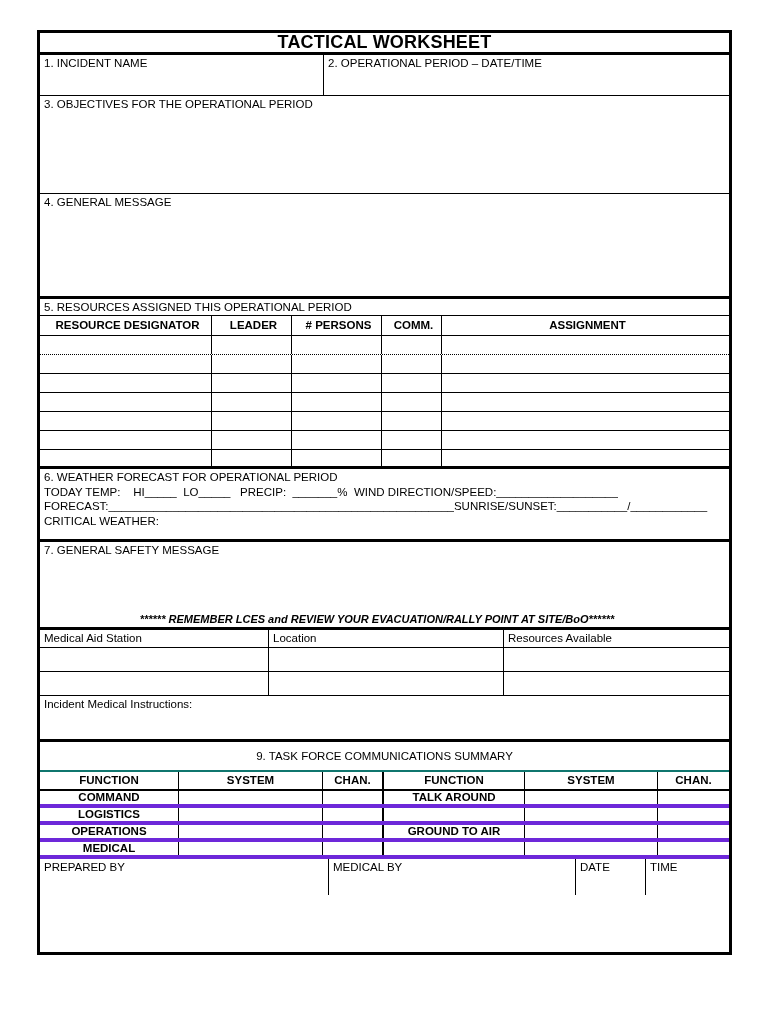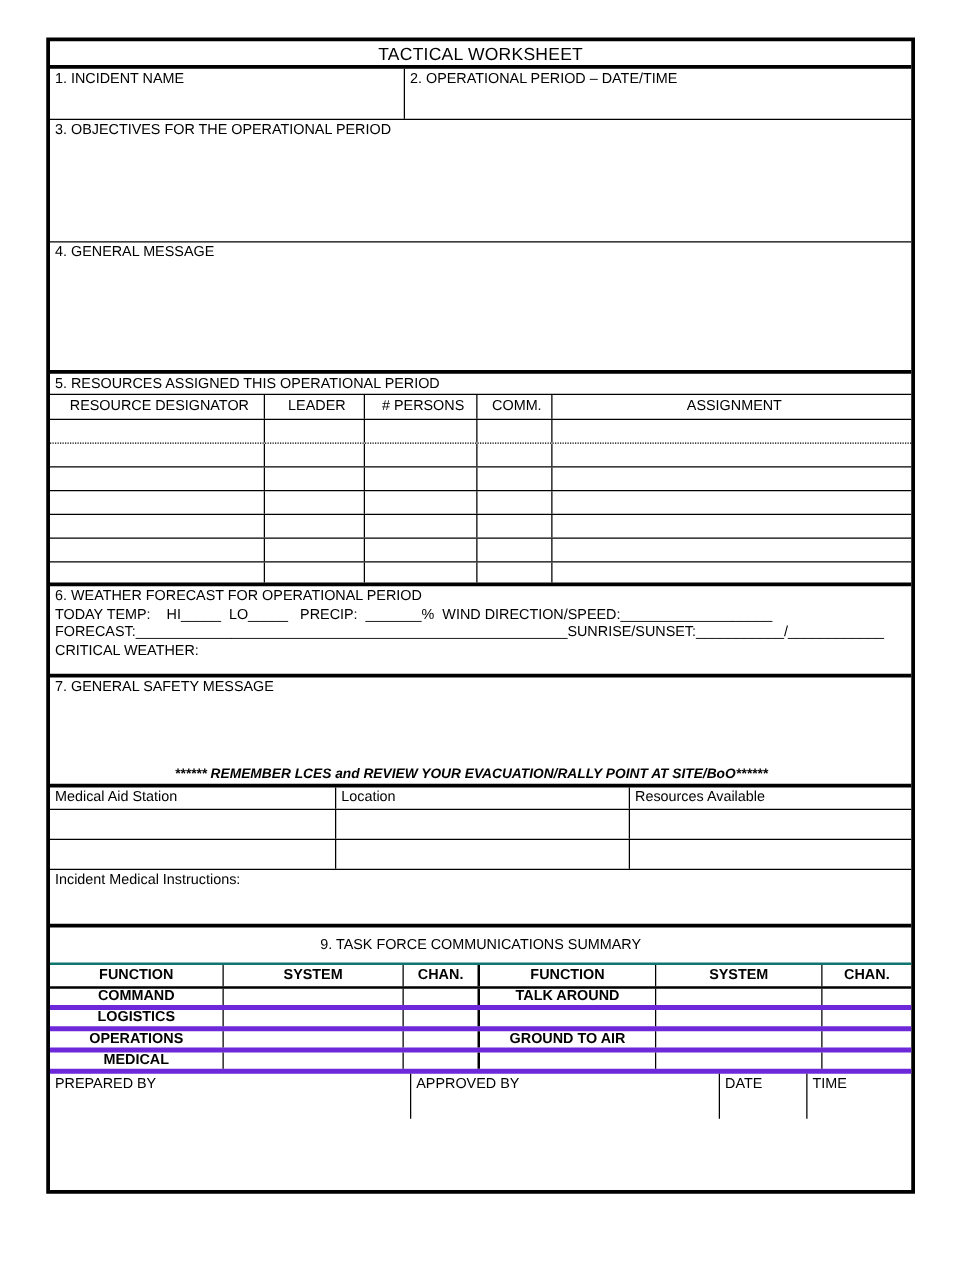--- a/index.html
+++ b/index.html
@@ -41,22 +41,22 @@
   
   #title-bar {
     height: 22px;
     box-sizing: border-box;
     border-bottom: 3px solid #000;
     display: flex;
     align-items: center;
     justify-content: center;
   }
   #title-bar .t {
-    font-size: 14px;
-    font-weight: normal;
+    font-size: 18px;
+    font-weight: bold;
     letter-spacing: 0.2px;
   }
 
   
   #sec12 { height: 41px; box-sizing: border-box; border-bottom: 1px solid #000; }
   #sec12 .cell { height: 100%; }
   #sec1 { width: 284px; border-right: 1px solid #000; }
   #sec2 { flex: 1; }
 
   
@@ -65,21 +65,21 @@
   #sec4 { height: 105px; box-sizing: border-box; border-bottom: 3px solid #000; }
 
   
   #sec5-hdr {
     height: 17px;
     box-sizing: border-box;
     border-bottom: 1px solid #000;
   }
   #res-table { width: 100%; }
   #res-table .rrow { height: 19px; box-sizing: border-box; }
-  #res-table .rrow.hdr { height: 20px; }
+  #res-table .rrow.hdr { height: 20px; font-weight: bold; }
   #res-table .rrow.hdr .cell .lbl { text-align: center; padding-top: 3px; }
   .c-desig { width: 172px; }
   .c-lead  { width: 80px; }
   .c-pers  { width: 90px; }
   .c-comm  { width: 60px; }
   .c-assign{ flex: 1; }
   .rrow .cell { height: 100%; }
   .sep-solid { border-bottom: 1px solid #000; }
   .sep-dotted { border-bottom: 1px dotted #000; }
   #sec5-end { border-bottom: 3px solid #000; }
@@ -408,21 +408,21 @@
         <div class="lbl"></div>
       </div>
     </div>
   </div>
 
   <div id="footer" class="row">
     <div class="cell f-prep">
       <div class="lbl">PREPARED BY</div>
     </div>
     <div class="cell f-appr">
-      <div class="lbl">APPROVED BY</div>
+      <div class="lbl">MEDICAL BY</div>
     </div>
     <div class="cell f-date">
       <div class="lbl">DATE</div>
     </div>
     <div class="cell f-time">
       <div class="lbl">TIME</div>
     </div>
   </div>
 
 </div>

